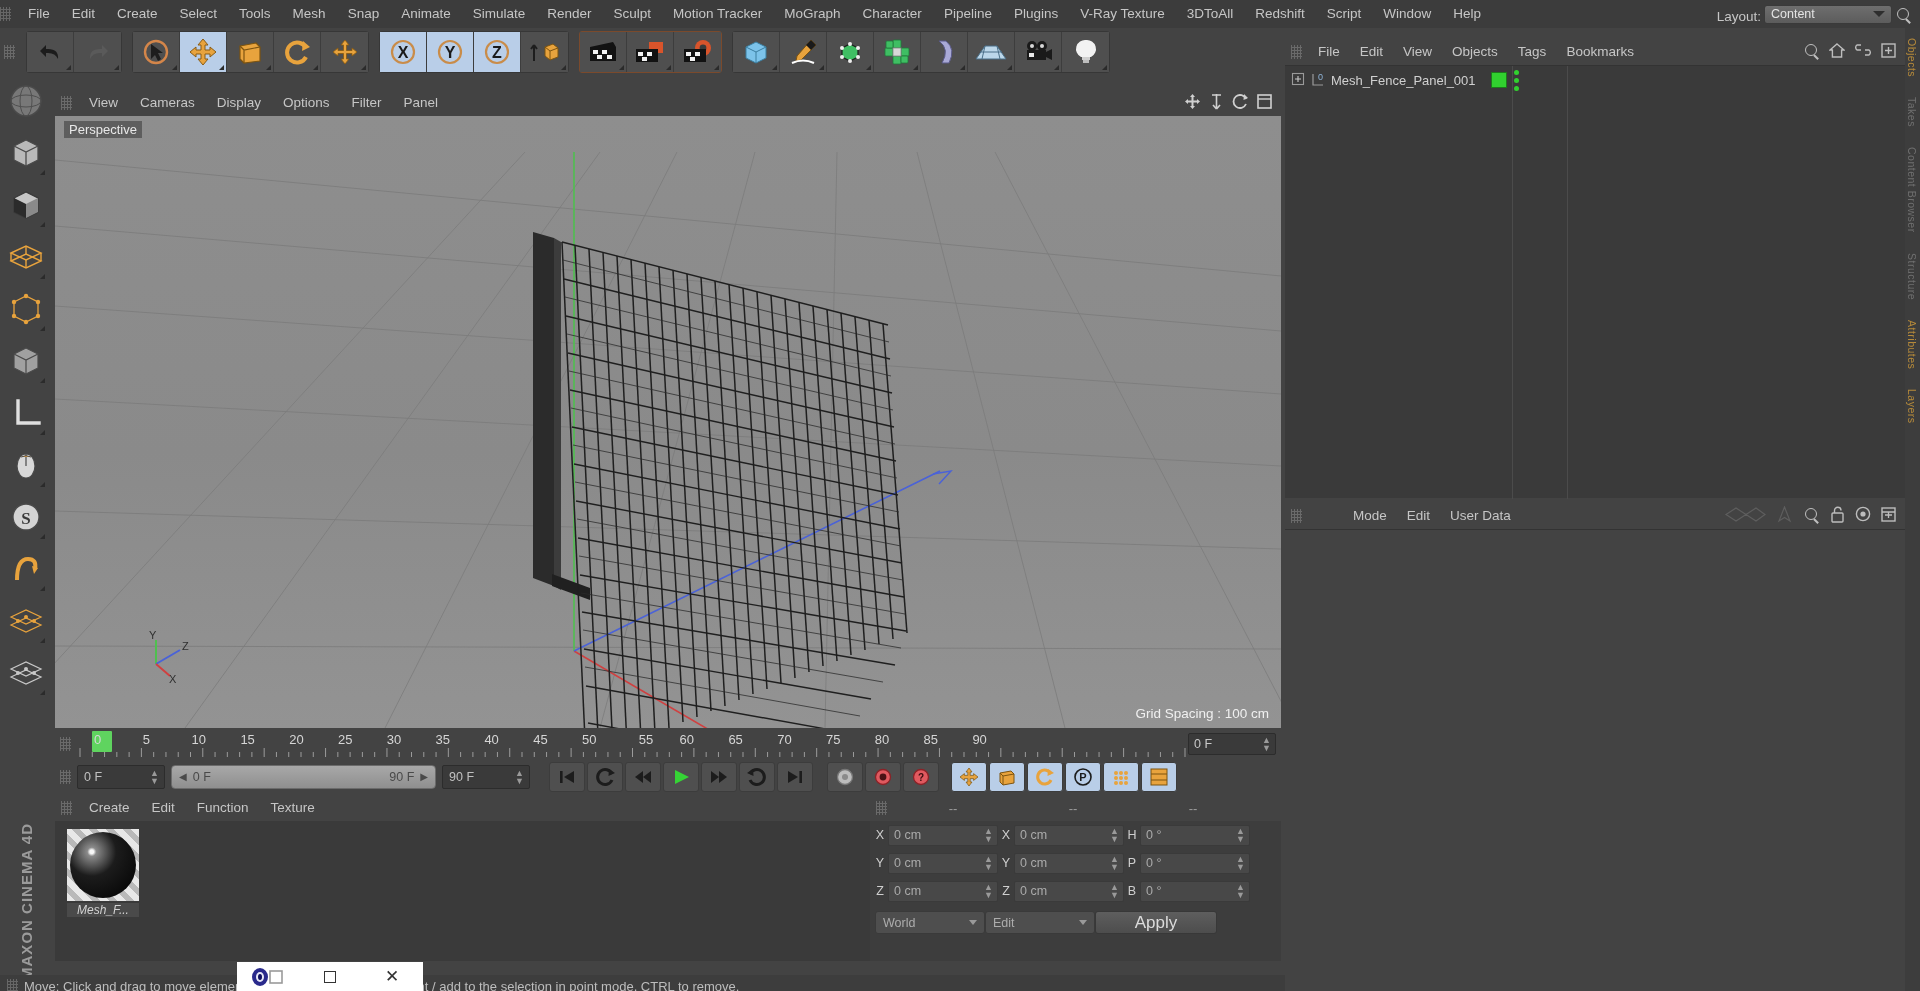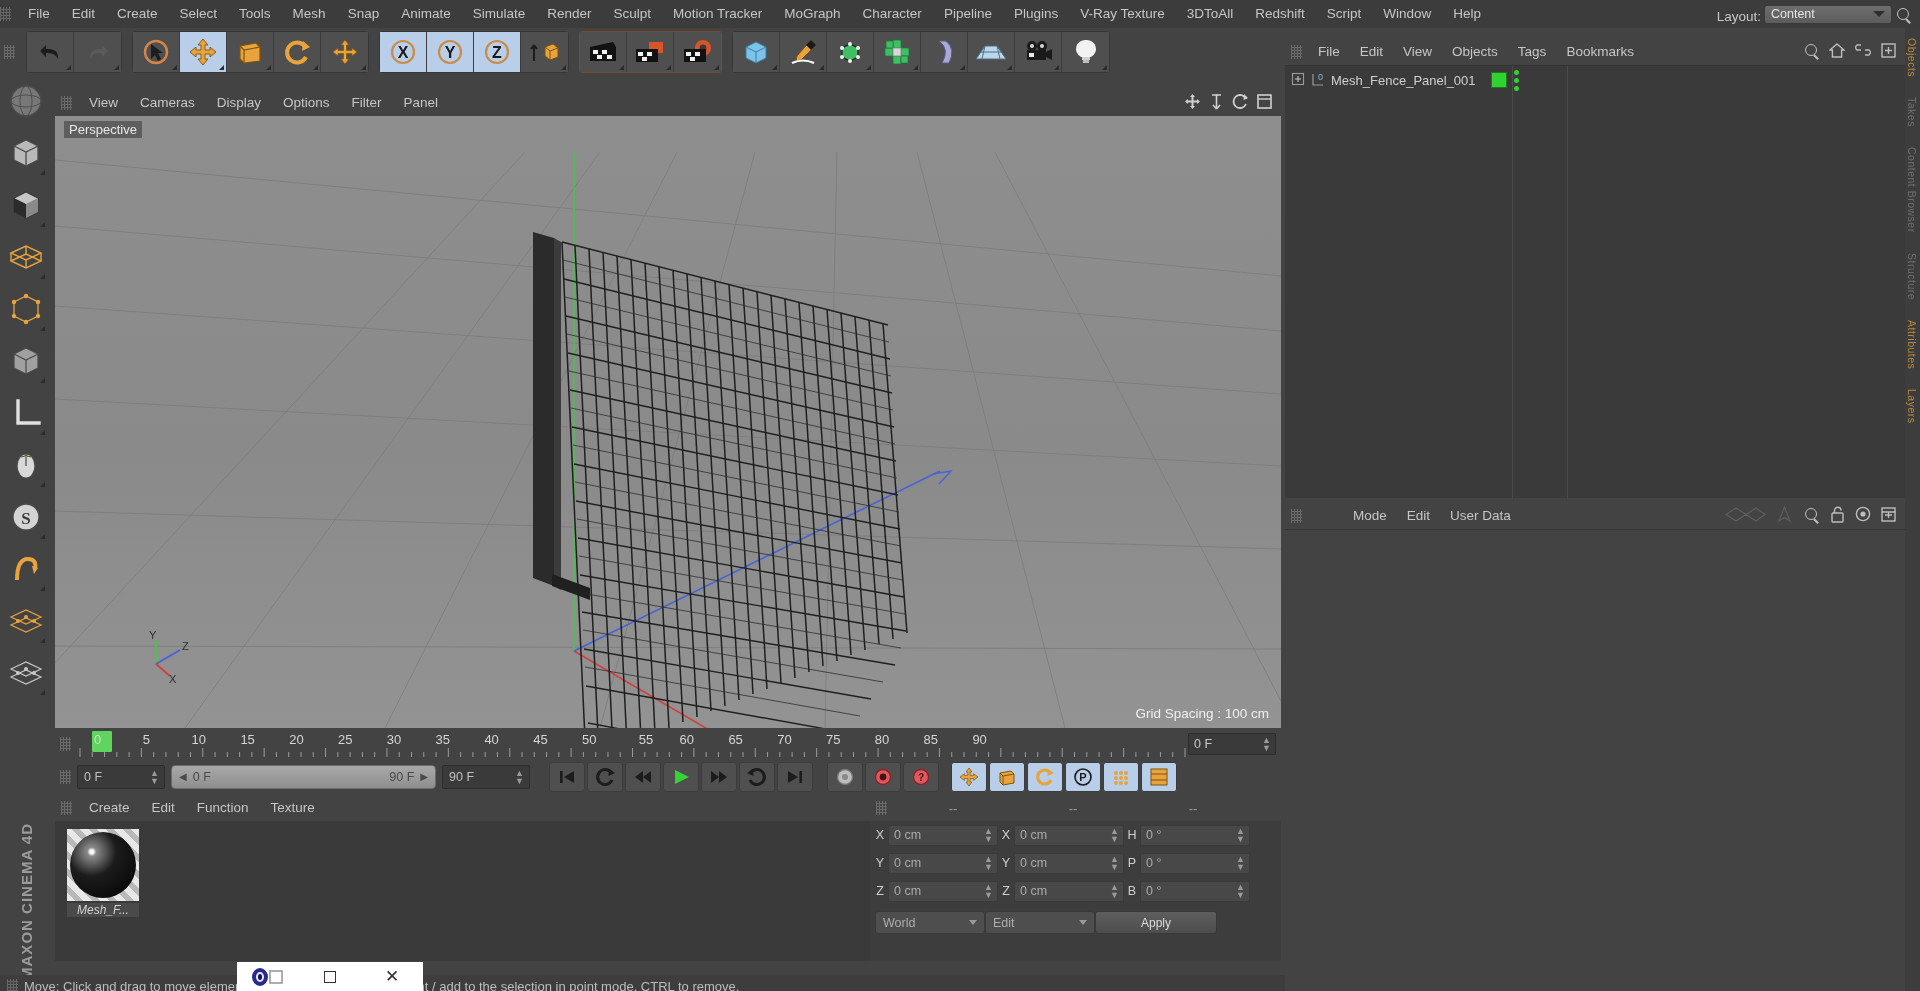--- a/index.html
+++ b/index.html
@@ -122,21 +122,21 @@
   .co-lab { width:16px; text-align:center; font-size:12.5px; color:#cfcfcf; }
   .co-in { width:110px; height:21px; background:#484848; border:1px solid #3a3a3a; border-radius:2px;
            display:flex; align-items:center; padding:0 5px; font-size:12.5px; color:#aaa; }
   .co-foot { display:flex; align-items:center; padding:6px 5px 0 5px; }
   .co-sel { width:110px; height:23px; background:#4e4e4e; border:1px solid #3a3a3a; border-radius:3px;
             display:flex; align-items:center; padding:0 7px; font-size:12.5px; color:#adadad; }
   .co-sel .caret { margin-left:auto; width:0;height:0;border-left:4px solid transparent;
                    border-right:4px solid transparent;border-top:5px solid #9a9a9a;}
   .co-apply { width:122px; height:23px; background:linear-gradient(#5e5e5e,#4d4d4d);
               border:1px solid #383838; border-radius:3px; display:flex;
-              align-items:center; justify-content:center; font-size:12px; color:#dcdcdc; }
+              align-items:center; justify-content:center; font-size:17px; color:#dcdcdc; }
 
   
   #objman { position:absolute; left:1285px; top:38px; width:620px; height:460px; background:#3d3d3d; }
   #objmenu { height:27px; display:flex; align-items:center; background:#434343; }
   #objmenu .mi { padding:0 10px; line-height:27px; font-size:13.5px; color:#c6c6c6; }
   .om-icons { margin-left:auto; display:flex; align-items:center; gap:9px; padding-right:9px; }
   .om-body { position:absolute; left:0; top:27px; width:620px; height:433px; background:#3a3a3a;
              border-top:1px solid #333; }
   .om-col1 { position:absolute; left:0; top:0; width:228px; height:433px; border-right:1px solid #4b4b4b;}
   .om-col2 { position:absolute; left:229px; top:0; width:54px; height:433px; border-right:1px solid #4b4b4b;}

